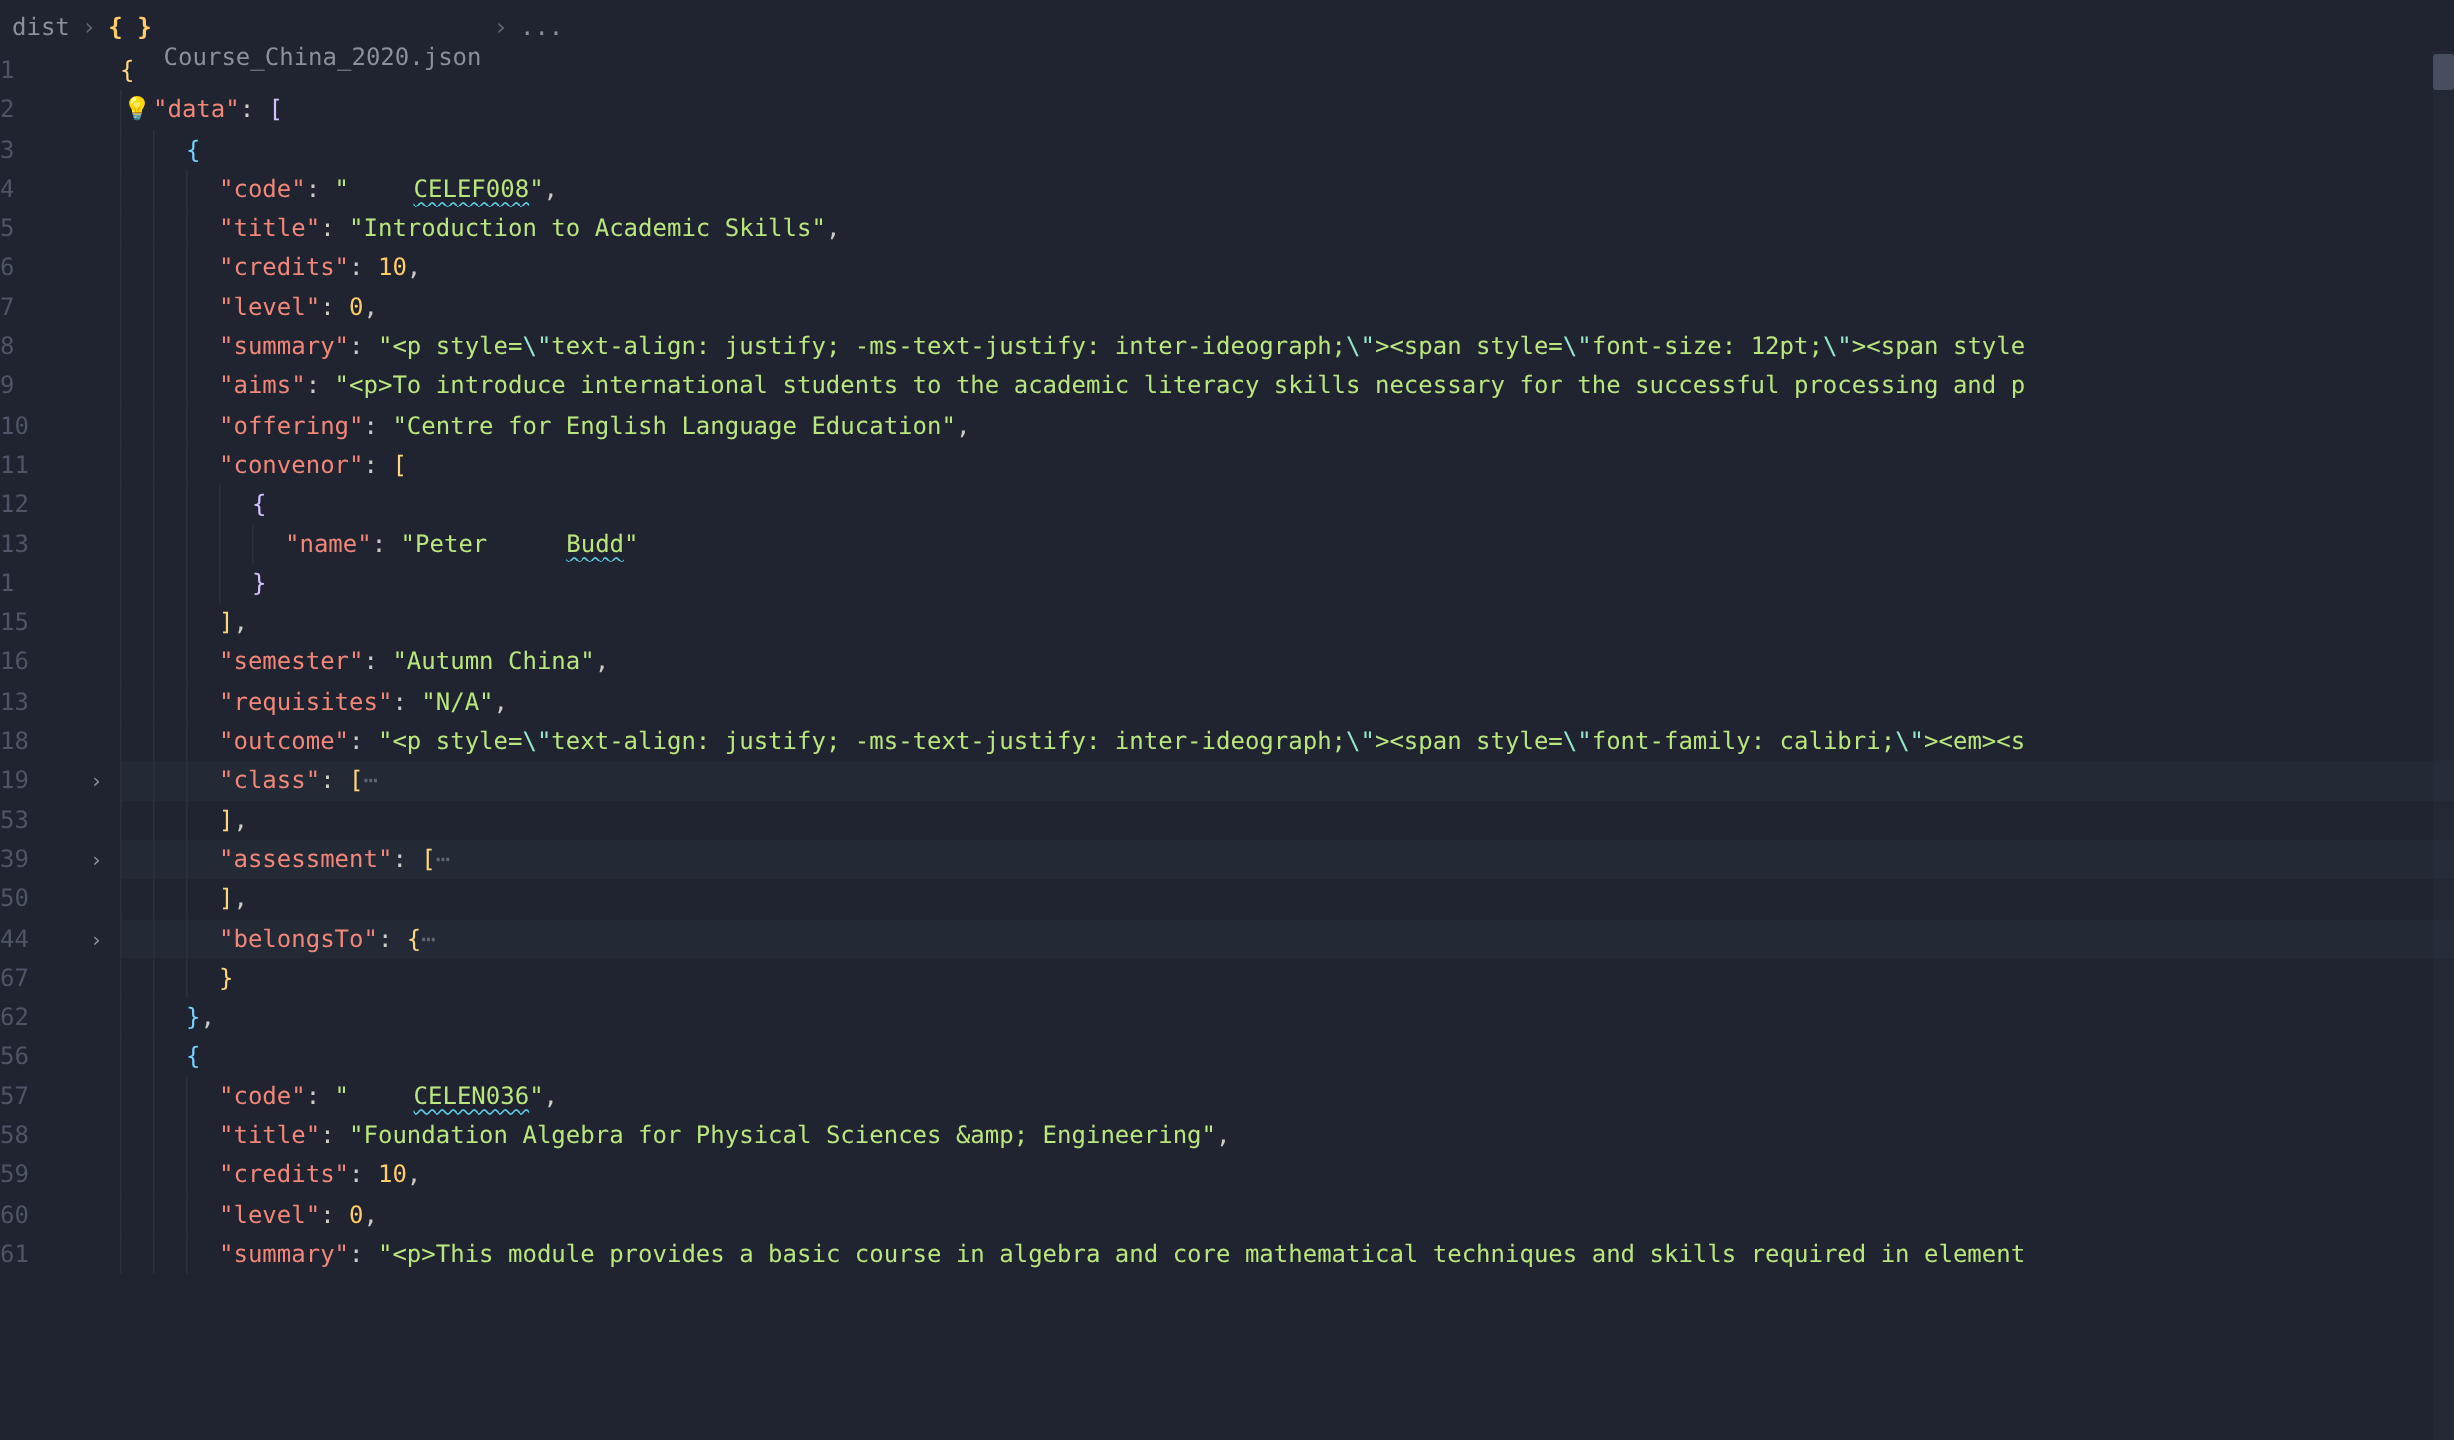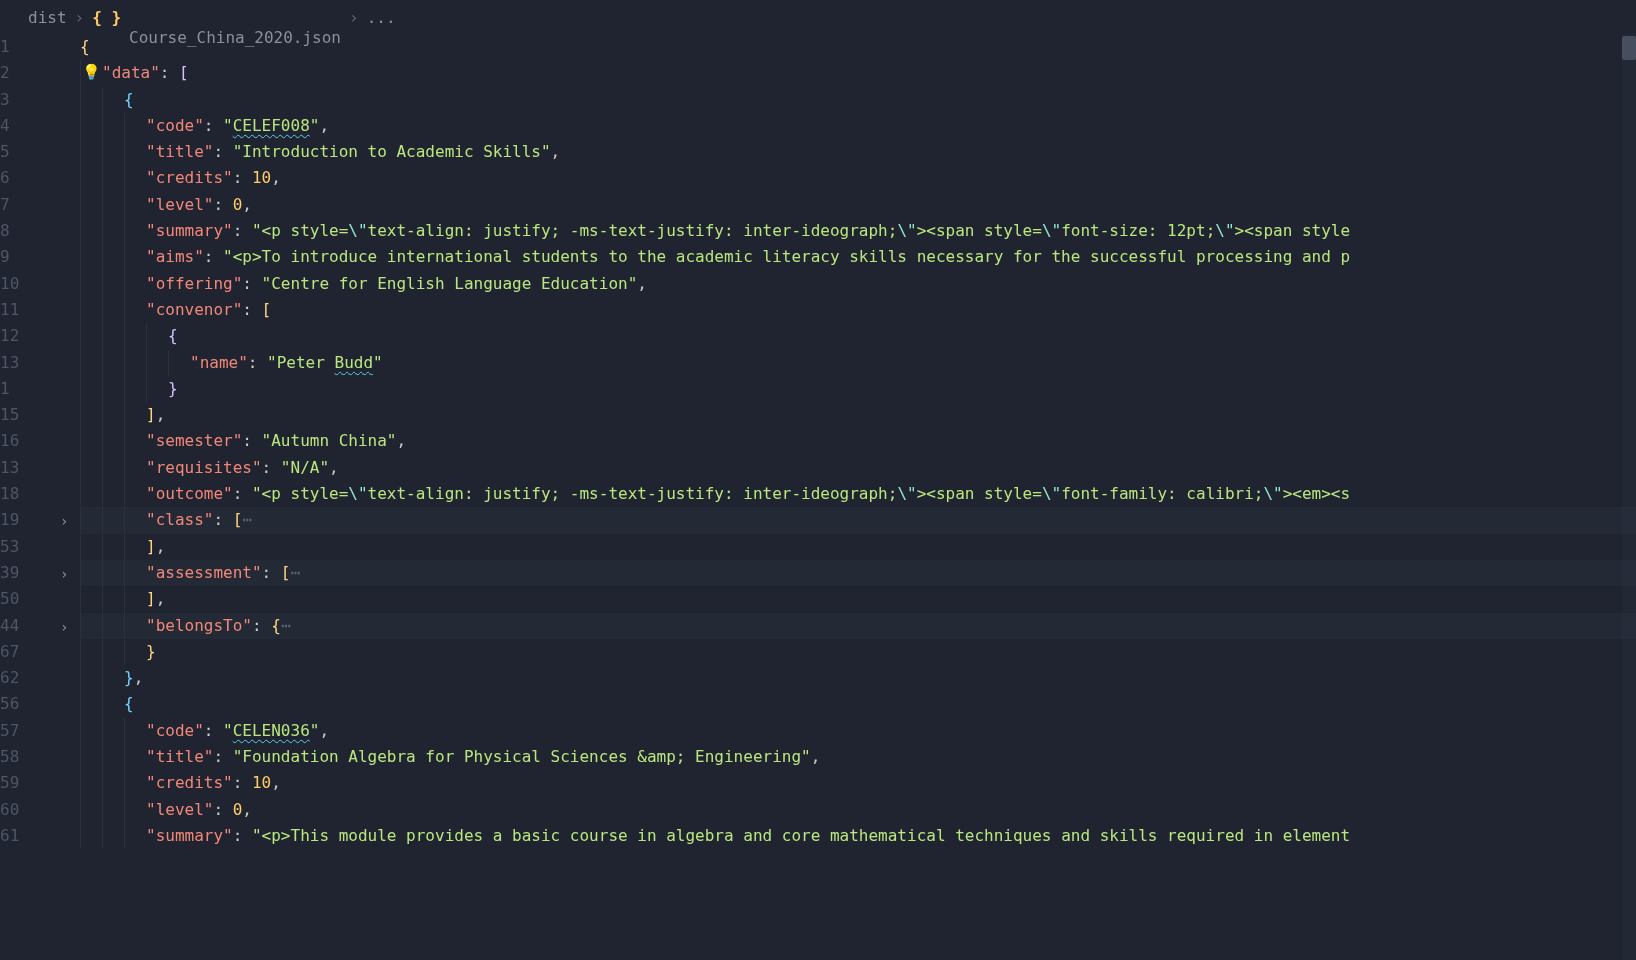--- a/index.html
+++ b/index.html
@@ -9,21 +9,21 @@
   font-family: 'Menlo', 'Monaco', 'Consolas', monospace;
   font-size: 16px;
   overflow: hidden;
   width: 1636px;
   height: 960px;
 }
 .breadcrumb {
   height: 34px;
   display: flex;
   align-items: center;
-  padding: 0 28px;
+  padding: 0 8px;
   font-size: 16px;
   color: #8a9199;
   gap: 8px;
 }
 .breadcrumb .sep { color: #5c6773; }
 .breadcrumb .json-icon { color: #ffcc66; font-weight: bold; }
 .breadcrumb .filename { color: #8a9199; margin-top: 40px; }
 .breadcrumb .ellipsis { color: #8a9199; }
 .editor {
   display: flex;
@@ -74,20 +74,21 @@
 .num { color: #ffcc66; }
 .punc { color: #cbccc6; }
 .brace-y { color: #ffd580; }
 .brace-p { color: #d4bfff; }
 .brace-b { color: #73d0ff; }
 .esc { color: #95e6cb; }
 .squiggle {
   text-decoration: underline wavy #5ccfe6;
   text-decoration-thickness: 1px;
   text-underline-offset: 3px;
+  margin-left: 43px;
 }
 .fold-dots {
   color: #5c6773;
 }
 .line.folded-bg {
   background: rgba(90, 100, 120, 0.08);
 }
 .scrollbar {
   position: absolute;
   right: 0;

